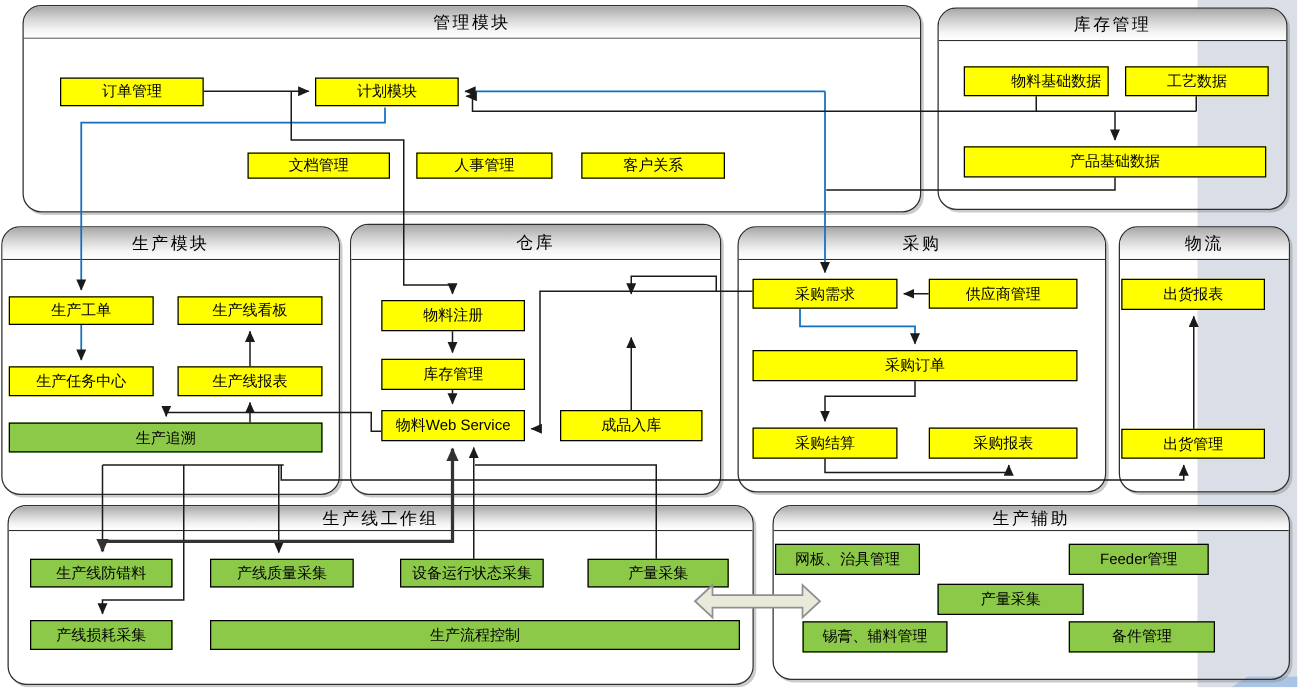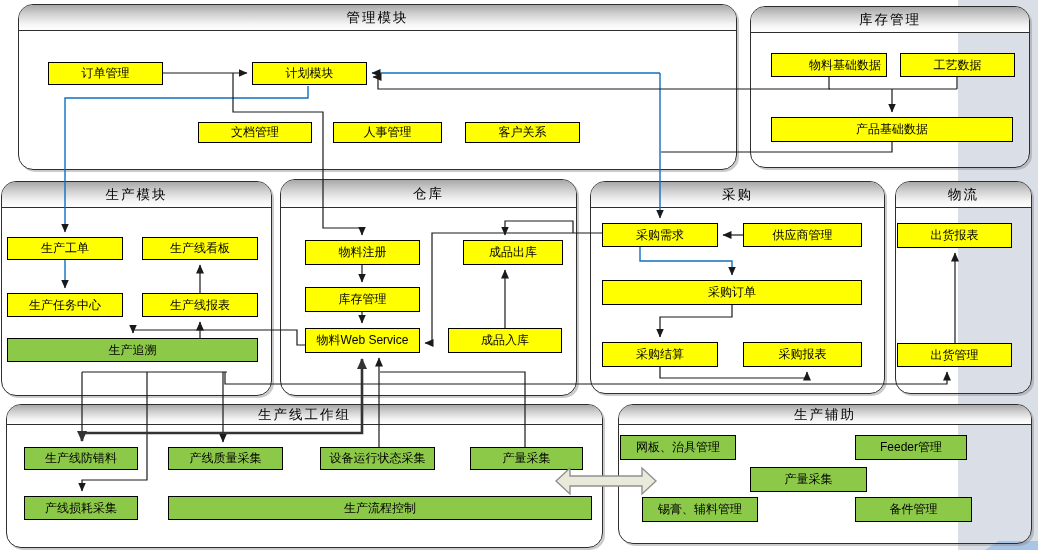--- a/index.html
+++ b/index.html
@@ -106,21 +106,20 @@
     <div class="box" style="left: 465px; top: 122px; width: 115px; height: 21px; background: rgb(255, 255, 0);">客户关系</div>
     <div class="box" style="left: 771px; top: 53px; width: 116px; height: 24px; background: rgb(255, 255, 0); padding-left: 34px;">物料基础数据</div>
     <div class="box" style="left: 900px; top: 53px; width: 115px; height: 24px; background: rgb(255, 255, 0);">工艺数据</div>
     <div class="box" style="left: 771px; top: 117px; width: 242px; height: 25px; background: rgb(255, 255, 0);">产品基础数据</div>
     <div class="box" style="left: 7px; top: 237px; width: 116px; height: 23px; background: rgb(255, 255, 0);">生产工单</div>
     <div class="box" style="left: 142px; top: 237px; width: 116px; height: 23px; background: rgb(255, 255, 0);">生产线看板</div>
     <div class="box" style="left: 7px; top: 293px; width: 116px; height: 24px; background: rgb(255, 255, 0);">生产任务中心</div>
     <div class="box" style="left: 142px; top: 293px; width: 116px; height: 24px; background: rgb(255, 255, 0);">生产线报表</div>
     <div class="box" style="left: 7px; top: 338px; width: 251px; height: 24px; background: rgb(141, 201, 73);">生产追溯</div>
     <div class="box" style="left: 305px; top: 240px; width: 115px; height: 25px; background: rgb(255, 255, 0);">物料注册</div>
-    <div class="box" style="left: 463px; top: 240px; width: 100px; height: 25px; background: rgb(255, 255, 0);">成品出库</div>
     <div class="box" style="left: 305px; top: 287px; width: 115px; height: 25px; background: rgb(255, 255, 0);">库存管理</div>
     <div class="box" style="left: 305px; top: 328px; width: 115px; height: 25px; background: rgb(255, 255, 0);">物料Web Service</div>
     <div class="box" style="left: 448px; top: 328px; width: 114px; height: 25px; background: rgb(255, 255, 0);">成品入库</div>
     <div class="box" style="left: 602px; top: 223px; width: 116px; height: 24px; background: rgb(255, 255, 0);">采购需求</div>
     <div class="box" style="left: 743px; top: 223px; width: 119px; height: 24px; background: rgb(255, 255, 0);">供应商管理</div>
     <div class="box" style="left: 602px; top: 280px; width: 260px; height: 25px; background: rgb(255, 255, 0);">采购订单</div>
     <div class="box" style="left: 602px; top: 342px; width: 116px; height: 25px; background: rgb(255, 255, 0);">采购结算</div>
     <div class="box" style="left: 743px; top: 342px; width: 119px; height: 25px; background: rgb(255, 255, 0);">采购报表</div>
     <div class="box" style="left: 897px; top: 223px; width: 115px; height: 25px; background: rgb(255, 255, 0);">出货报表</div>
     <div class="box" style="left: 897px; top: 343px; width: 115px; height: 24px; background: rgb(255, 255, 0);">出货管理</div>

